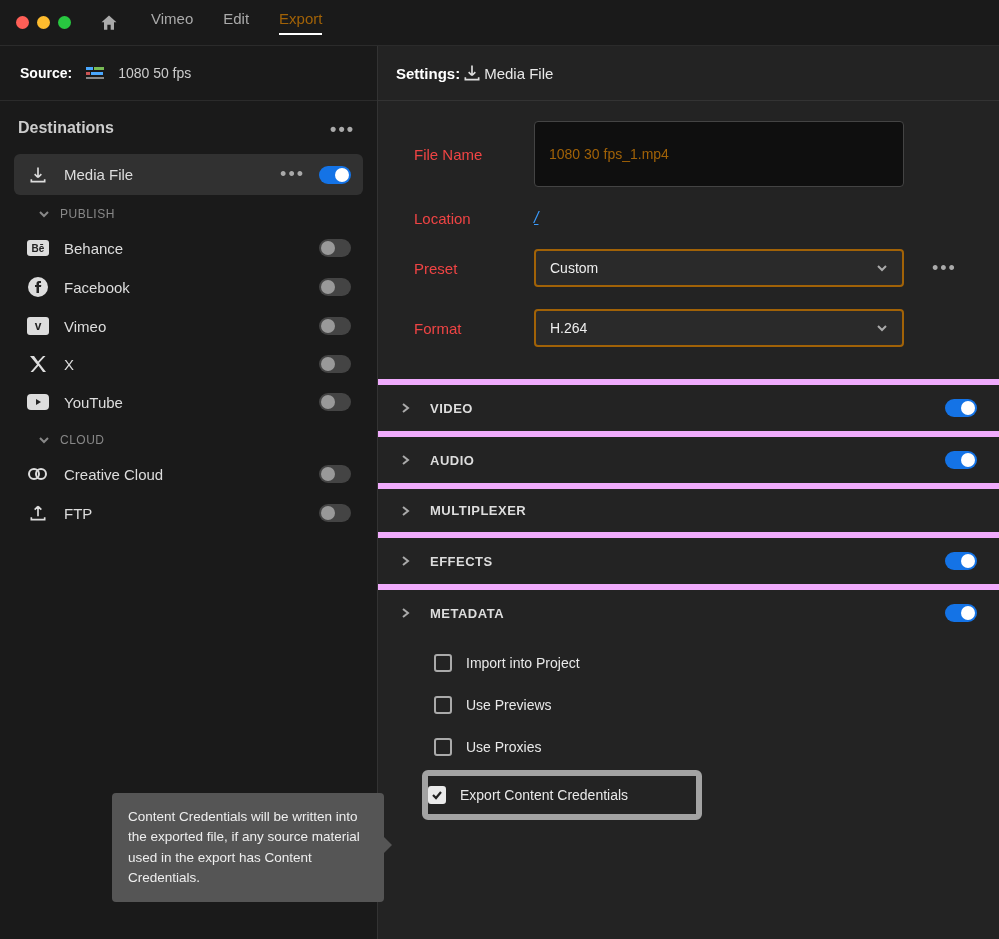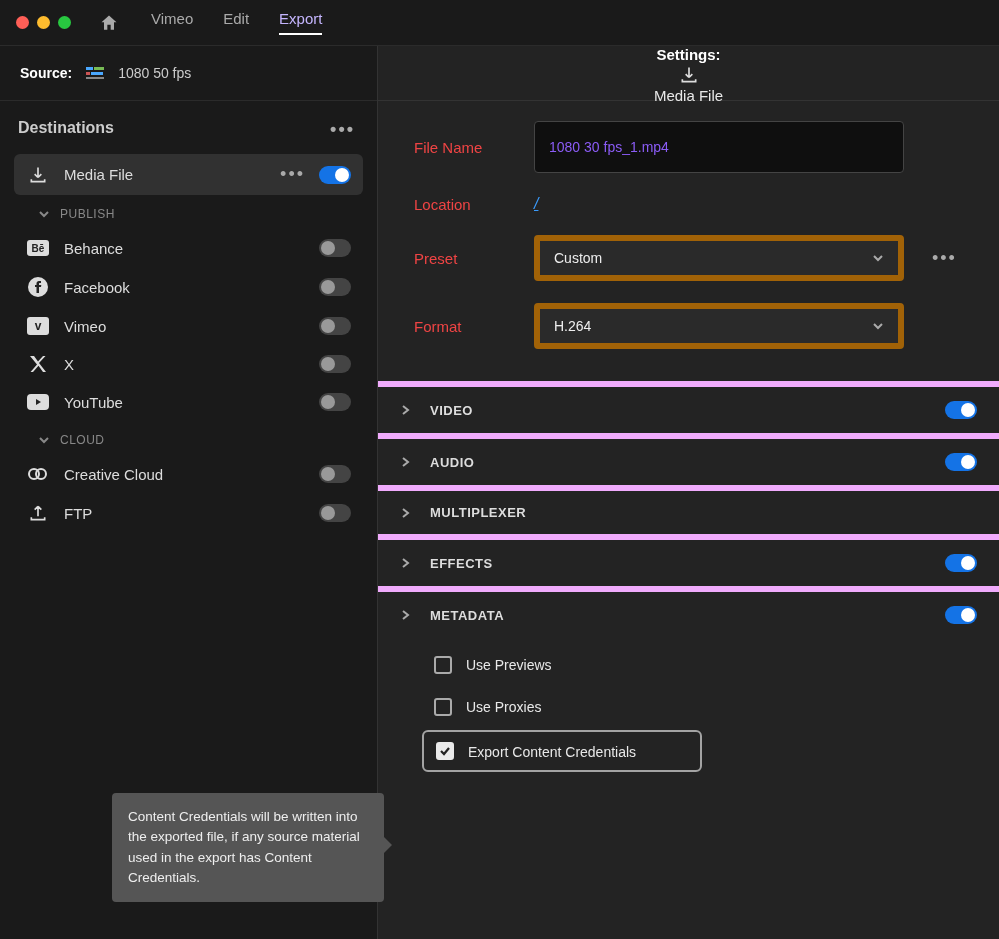--- a/index.html
+++ b/index.html
@@ -21,21 +21,21 @@
       padding-left: 16px;
     }
     .traffic-lights { display: flex; gap: 8px; margin-right: 28px; }
     .traffic-light { width: 13px; height: 13px; border-radius: 50%; }
     .traffic-light.red { background: #ff5f57; }
     .traffic-light.yellow { background: #febc2e; }
     .traffic-light.green { background: #28c840; }
     .home-icon { color: #aaa; margin-right: 32px; display: flex; align-items: center; }
     .tabs { display: flex; gap: 30px; }
     .tab { color: #aaa; padding-bottom: 6px; cursor: pointer; font-size: 15px;}
-    .tab.active { color: #c4b5fd; border-bottom: 2px solid #fff; }
+    .tab.active { color: #a16207; border-bottom: 2px solid #fff; }
     .main { display: flex; height: calc(100% - 46px); }
     .sidebar {
       width: 378px;
       background: #1a1a1a;
       display: flex;
       flex-direction: column;
       border-right: 1px solid #333;
     }
     .source-bar {
       height: 55px;
@@ -88,37 +88,36 @@
       padding: 12px 10px 8px 24px; color: #888; font-size: 12px;
       letter-spacing: 0.5px;
     }
     .content {
       flex: 1; background: #232323; overflow-y: auto;
     }
     .settings-bar {
       height: 55px; display: flex; align-items: center;
       padding: 0 18px; gap: 2px;
       border-bottom: 1px solid #333;
-      flex-direction: column;
     }
     .settings-label { font-weight: 600; color: #fff; font-size:15px;}
     .form-area { padding: 20px 30px 10px 36px;}
     .form-row {
       display: flex; align-items: center;
       margin-bottom: 22px; gap: 20px;
     }
     .form-label { width: 100px; color: #ef4444; font-size:15px;}
     .form-input {
       flex: 1; background: #0f0f0f; border: 1px solid #444;
-      border-radius: 4px; padding: 17px 14px; color: #8b5cf6;
+      border-radius: 4px; padding: 24px 14px; color: #a16207;
       font-size: 14px; max-width:370px;
     }
     .location-link { color: #3a9bfc; text-decoration: underline; cursor:pointer; font-style:italic; font-size:16px;}
     .form-select {
-      flex: 1; background: #2a2a2a; border: 6px solid #a16207;
+      flex: 1; background: #2a2a2a; border: 2px solid #a16207;
       border-radius: 4px; padding: 9px 14px; color: #eee;
       font-size: 14px; display:flex; justify-content:space-between;
       align-items:center; max-width:370px; cursor:pointer;
     }
     .accordion-item {
       border-top: 6px solid #f0abfc;
       padding: 14px 22px;
       display: flex; align-items: center; gap: 14px;
     }
     .accordion-item .title {
@@ -133,25 +132,25 @@
     }
     .checkbox {
       width: 18px; height: 18px; border: 2px solid #aaa;
       border-radius: 3px; display:flex; align-items:center;
       justify-content:center;
     }
     .checkbox.checked { background: #eaeaea; border-color:#eaeaea;}
     .checkbox.checked svg { display:block;}
     .checkbox svg { display:none; width:12px; height:12px;}
     .highlight-box {
-      border: 2px solid #a3a3a3;
+      border: 6px solid #a3a3a3;
       border-radius: 6px;
-      padding: 10px 12px;
+      padding: 10px 0;
       margin-top:2px; margin-left:-12px;
-      display:inline-flex; align-items:flex-end; gap:14px;
+      display:inline-flex; align-items:center; gap:14px;
       width: 280px;
     }
     .tooltip {
       position: fixed;
       left: 112px; top: 793px;
       width: 272px;
       background: #555; color: #eee;
       padding: 14px 16px; border-radius: 4px;
       font-size: 13.5px; line-height: 1.5;
     }
@@ -389,20 +388,24 @@
           <svg width="10" height="12" viewBox="0 0 10 12">
             <path d="M3 2l5 4-5 4" fill="none" stroke="#aaa" stroke-width="2"></path>
           </svg>
         </span>
       <span class="title">METADATA</span>
       <span class="toggle on"></span>
     </div>
     <div class="general-content">
       <div class="check-row">
         <span class="checkbox"></span>
+        <span>Import into Project</span>
+      </div>
+      <div class="check-row">
+        <span class="checkbox"></span>
         <span>Use Previews</span>
       </div>
       <div class="check-row">
         <span class="checkbox"></span>
         <span>Use Proxies</span>
       </div>
       <div class="highlight-box">
         <span class="checkbox checked">
             <svg viewBox="0 0 12 12">
               <path d="M2 6l3 3 5-6" fill="none" stroke="#222" stroke-width="2.2"></path>

